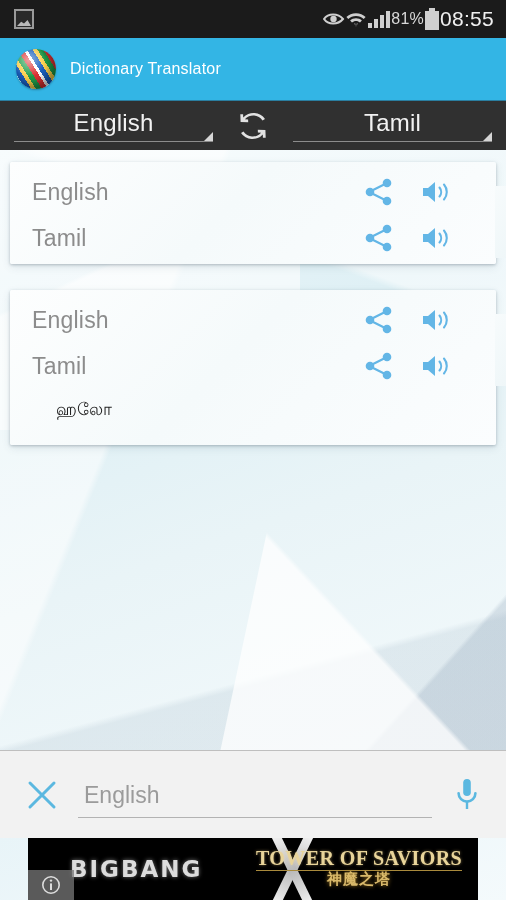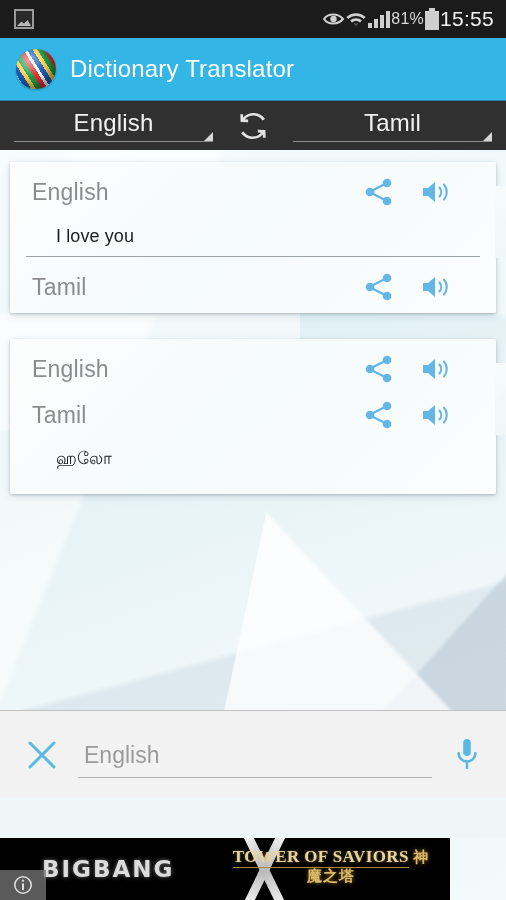--- a/index.html
+++ b/index.html
@@ -43,21 +43,21 @@
   .globe {
     width:40px; height:40px; border-radius:50%;
     background:
       radial-gradient(circle at 32% 28%, rgba(255,255,255,.55), rgba(255,255,255,0) 42%),
       repeating-linear-gradient(58deg,#d33 0 5px,#fff 5px 8px,#1a5fbe 8px 13px,#ffd34d 13px 17px,#1f9e4a 17px 22px),
       repeating-linear-gradient(-35deg, rgba(0,0,0,.22) 0 4px, rgba(255,255,255,.18) 4px 9px);
     background-blend-mode:normal,normal,overlay;
     box-shadow:inset -5px -5px 9px rgba(0,0,0,.45), 0 1px 2px rgba(0,0,0,.3);
     flex:0 0 40px;
   }
-  .app-title { color:#ffffff; font-size:24px; font-weight:400; letter-spacing:.2px; }
+  .app-title { color:#ffffff; font-size:16px; font-weight:400; letter-spacing:.2px; }
 
   
   .langbar {
     height:50px; background:#303030; flex:0 0 50px;
     display:flex; align-items:center;
     border-top:1px solid #2a7ea0;
   }
   .lang-sel {
     flex:1 1 0; position:relative; height:42px;
     display:flex; align-items:center; justify-content:center;
@@ -147,21 +147,21 @@
     font-size:23px; color:#2b2b2b; padding:0 6px 8px 6px;
     border-bottom:1px solid #b3b3b3;
   }
   .field::placeholder { color:#9b9b9b; }
   .mic { flex:0 0 34px; display:flex; align-items:center; justify-content:center; cursor:pointer; }
 
   
   .adzone {
     flex:0 0 62px; height:62px; position:relative;
     background:linear-gradient(160deg,#e8f4f8,#f4fafc);
-    display:flex; align-items:center; margin-top:40px;
+    display:flex; align-items:center; justify-content:center;
   }
   .adbanner {
     position:relative; width:450px; height:62px; background:#000;
     overflow:hidden; display:flex; align-items:center; justify-content:center;
   }
   .ad-big {
     position:absolute; left:42px; top:50%; transform:translateY(-50%);
     color:#dcdcdc; font-size:23px; font-weight:700; letter-spacing:2px;
     font-family:"DejaVu Sans", sans-serif;
     text-shadow:0 0 4px rgba(255,255,255,.45);
@@ -172,21 +172,21 @@
   .ad-x:before, .ad-x:after{
     content:""; position:absolute; left:38px; top:-4px; width:9px; height:96px;
     background:linear-gradient(180deg,#ffffff,#b9b9b9,#ffffff);
   }
   .ad-x:before{ transform:rotate(26deg); }
   .ad-x:after { transform:rotate(-26deg); }
   .ad-tos {
     position:absolute; right:14px; top:9px; text-align:center; width:210px;
   }
   .ad-tos .t1 {
-    font-family:"Liberation Serif", serif; font-size:17px; font-weight:700;
+    font-family:"Liberation Serif", serif; font-size:20px; font-weight:700;
     color:#e8d49a; letter-spacing:.4px;
     border-bottom:1px solid #a98a3c; padding-bottom:1px;
     text-shadow:0 0 3px rgba(255,220,140,.5);
   }
   .ad-tos .t2 {
     font-family:"DejaVu Sans", sans-serif; font-size:15px; font-weight:700;
     color:#d9b96a; margin-top:1px; letter-spacing:1px;
     text-shadow:0 0 4px rgba(190,140,40,.8);
   }
   .ad-info {
@@ -219,21 +219,21 @@
         <rect x="1" y="13" width="4" height="5" fill="#cfcfcf"></rect>
         <rect x="7" y="9" width="4" height="9" fill="#cfcfcf"></rect>
         <rect x="13" y="5" width="4" height="13" fill="#cfcfcf"></rect>
         <rect x="19" y="1" width="4" height="17" fill="#cfcfcf"></rect>
       </svg>
       <span class="sb-text">81%</span>
       <svg class="ic" width="16" height="22" viewBox="0 0 16 22">
         <rect x="5" y="0" width="6" height="3" fill="#cfcfcf"></rect>
         <rect x="1" y="3" width="14" height="19" fill="#cfcfcf"></rect>
       </svg>
-      <span class="sb-clock">15:55</span>
+      <span class="sb-clock">08:55</span>
     </div>
   </div>
 
   <div class="appbar">
     <span class="globe"></span>
     <span class="app-title">Dictionary Translator</span>
   </div>
 
   <div class="langbar">
     <div class="lang-sel">
@@ -272,21 +272,20 @@
           </span>
           <span>
             <svg class="ic ic-speak" viewBox="0 0 34 28">
               <path d="M3 10h5l7-6v20l-7-6H3z" fill="#63b6e6"></path>
               <path d="M19.5 9.5a7 7 0 0 1 0 9" stroke="#63b6e6" stroke-width="2.1" fill="none" stroke-linecap="round"></path>
               <path d="M24 6.5a11.5 11.5 0 0 1 0 15" stroke="#63b6e6" stroke-width="2.1" fill="none" stroke-linecap="round"></path>
             </svg>
           </span>
         </span>
       </div>
-      <div class="row-text">I love you</div>
 
       <div class="row-head">
         <span class="row-lang">Tamil</span>
         <span class="row-actions">
           <span>
             <svg class="ic ic-share" viewBox="0 0 30 28">
               <circle cx="23" cy="5" r="4.3" fill="#63b6e6"></circle>
               <circle cx="23" cy="23" r="4.3" fill="#63b6e6"></circle>
               <circle cx="6" cy="14" r="4.3" fill="#63b6e6"></circle>
               <path d="M8.6 12.3 20.6 6.2M8.6 15.7 20.6 21.8" stroke="#63b6e6" stroke-width="2.1" fill="none"></path>

